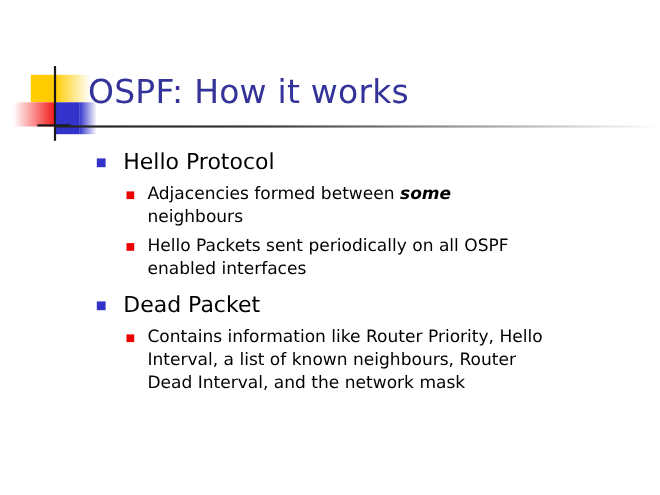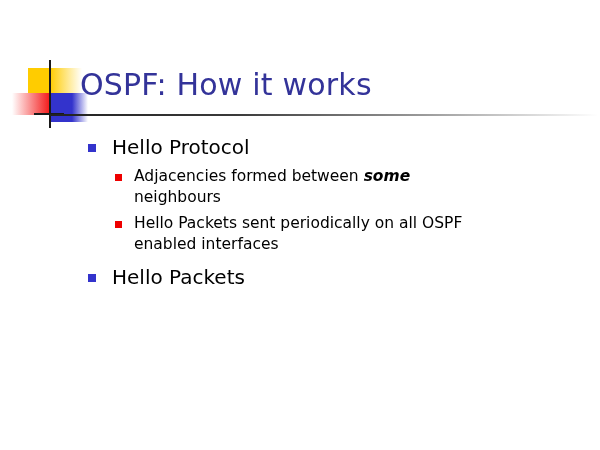--- a/index.html
+++ b/index.html
@@ -197,18 +197,22 @@
 
     <div class="l2">
       <span class="bullet"></span>
       <span>Hello Packets sent periodically on all OSPF enabled interfaces</span>
     </div>
 
     <div class="group-gap"></div>
 
     <div class="l1">
       <span class="bullet"></span>
-      <span>Hello Packets</span>
-    </div>
-
+      <span>Dead Packet</span>
+    </div>
+
+    <div class="l2">
+      <span class="bullet"></span>
+      <span>Contains information like Router Priority, Hello Interval, a list of known neighbours, Router Dead Interval, and the network mask</span>
+    </div>
 
   </div>
 </div>
 
 </body></html>

